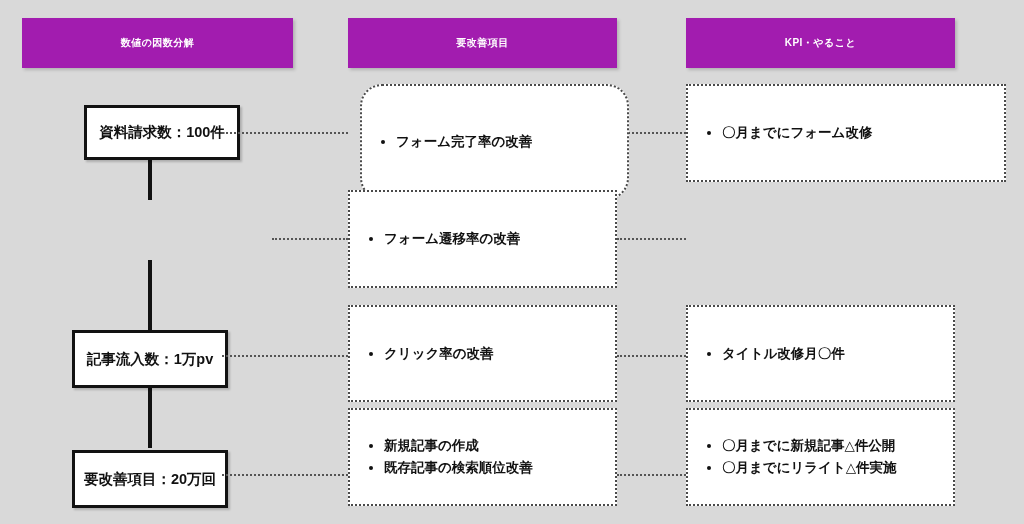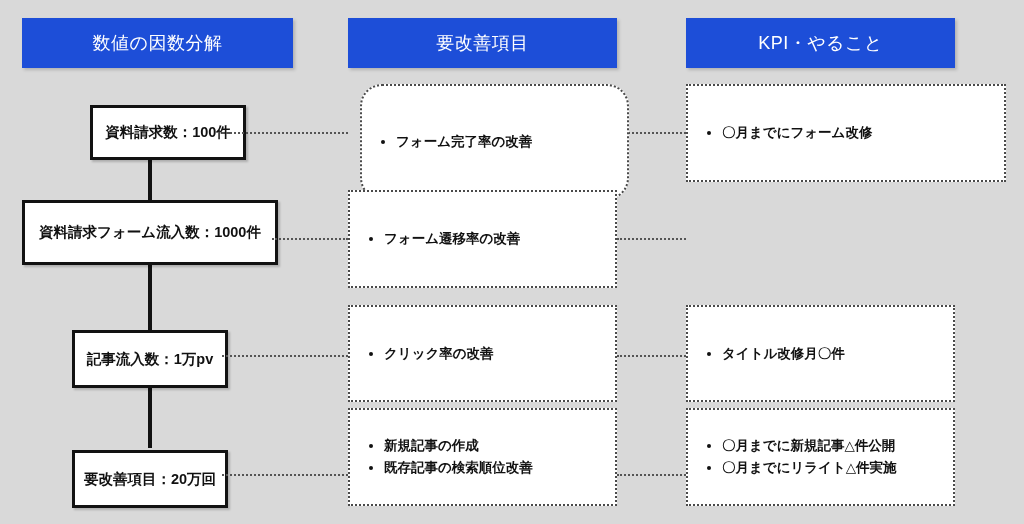--- a/index.html
+++ b/index.html
@@ -8,24 +8,24 @@
     background:#d9d9d9;
     font-family:"Liberation Sans","DejaVu Sans",sans-serif;
     overflow:hidden;
   }
   #canvas{position:relative;width:1024px;height:524px;}
 
   
   .col-header{
     position:absolute;
     height:50px;
-    background:#1d4ed8;
+    background:#a21caf;
     color:#ffffff;
     display:flex;align-items:center;justify-content:center;
-    font-size:18px;font-weight:normal;letter-spacing:.5px;
+    font-size:10px;font-weight:bold;letter-spacing:.5px;
     box-shadow:2px 2px 3px rgba(0,0,0,.18);
   }
   #hdr1{left:22px;top:18px;width:271px;}
   #hdr2{left:348px;top:18px;width:269px;}
   #hdr3{left:686px;top:18px;width:269px;}
 
   
   .trunk{
     position:absolute;
     left:148px;width:4px;
@@ -37,21 +37,21 @@
 
   .metric-box{
     position:absolute;
     background:#ffffff;
     border:3px solid #121212;
     display:flex;align-items:center;justify-content:center;
     font-size:14.5px;font-weight:bold;color:#111111;
     box-shadow:2px 2px 2px rgba(0,0,0,.20);
     white-space:nowrap;
   }
-  #m1{left:90px;top:105px;width:150px;height:49px;}
+  #m1{left:84px;top:105px;width:150px;height:49px;}
   #m2{left:22px;top:200px;width:250px;height:59px;}
   #m3{left:72px;top:330px;width:150px;height:52px;}
   #m4{left:72px;top:450px;width:150px;height:52px;}
 
   
   .card{
     position:absolute;
     background:#ffffff;
     border:2px dotted #4a4a4a;
     display:flex;flex-direction:column;justify-content:center;
@@ -100,21 +100,20 @@
 
   <div id="hdr1" class="col-header">数値の因数分解</div>
   <div id="hdr2" class="col-header">要改善項目</div>
   <div id="hdr3" class="col-header">KPI・やること</div>
 
   <div id="trunk-a" class="trunk"></div>
   <div id="trunk-b" class="trunk"></div>
   <div id="trunk-c" class="trunk"></div>
 
   <div id="m1" class="metric-box">資料請求数：100件</div>
-  <div id="m2" class="metric-box">資料請求フォーム流入数：1000件</div>
   <div id="m3" class="metric-box">記事流入数：1万pv</div>
   <div id="m4" class="metric-box">要改善項目：20万回</div>
 
   <div id="cn1" class="conn"></div>
   <div id="cn2" class="conn"></div>
   <div id="cn3" class="conn"></div>
   <div id="cn4" class="conn"></div>
   <div id="cn5" class="conn"></div>
   <div id="cn6" class="conn"></div>
   <div id="cn7" class="conn"></div>

